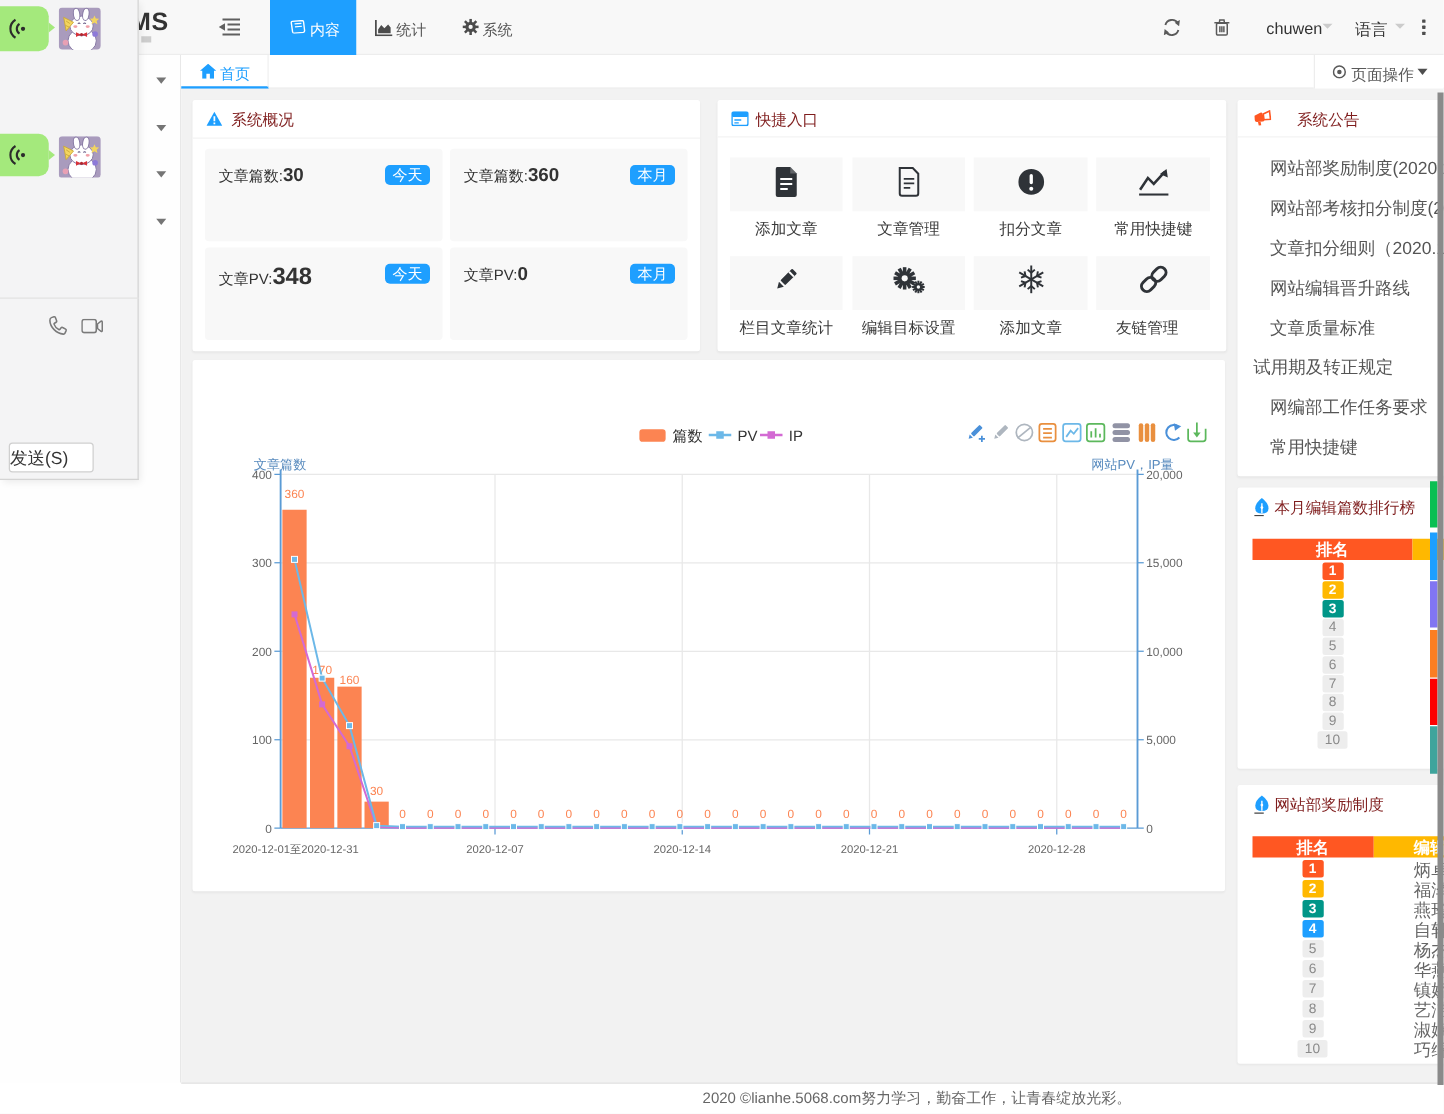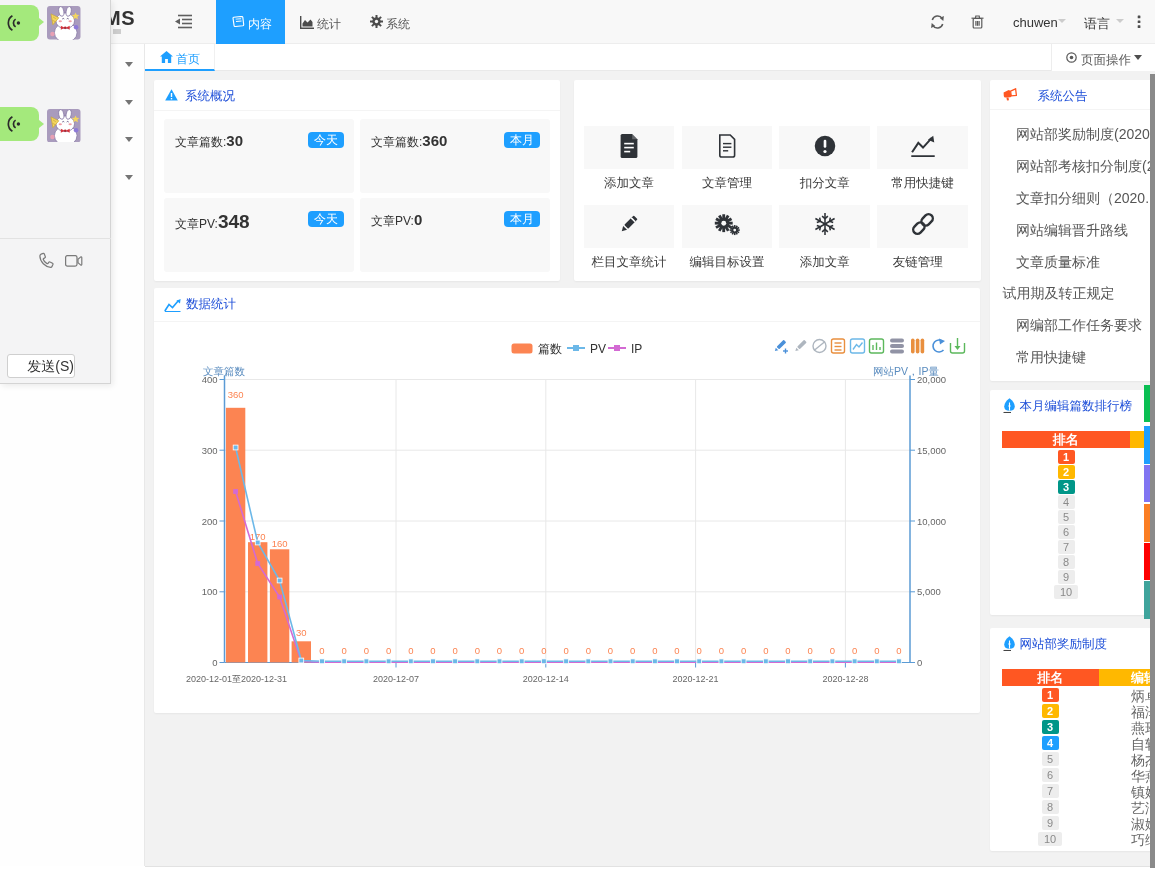--- a/index.html
+++ b/index.html
@@ -1,19 +1,19 @@
 <!DOCTYPE html>
 <html><head><meta charset="utf-8">
 <style>
 *{margin:0;padding:0;box-sizing:border-box}
 body{font-family:"Liberation Sans",sans-serif;width:1155px;height:891px;overflow:hidden;background:#fff}
 .abs{position:absolute}
 #page{position:relative;width:1155px;height:891px;overflow:hidden}
 .panel{position:absolute;background:#fff;border-radius:2px;box-shadow:0 1px 2px rgba(0,0,0,.05)}
-.ph{position:absolute;left:0;top:0;right:0;height:30px;border-bottom:1px solid #f4f4f4;font-size:12.5px;color:#1d4ed8}
+.ph{position:absolute;left:0;top:0;right:0;height:30px;border-bottom:1px solid #f4f4f4;font-size:12.5px;color:#7f1d1d}
 .ph span{position:absolute;top:8px}
 .card{position:absolute;background:#f8f8f8;border-radius:3px}
 .badge{position:absolute;background:#1E9FFF;color:#fff;font-size:12px;height:16px;line-height:16px;padding:0 6px;border-radius:4px;top:13px;right:10px}
 .rk{position:absolute;height:14px;line-height:14px;border-radius:2px;font-size:11px;text-align:center;color:#fff;font-weight:bold}
 .rkg{background:#ededed;color:#8a8a8a;font-weight:normal}
 .arrow{position:absolute;width:0;height:0;border-left:4.5px solid transparent;border-right:4.5px solid transparent;border-top:5px solid #757575}
 .itm{position:absolute;font-size:14px;color:#555;white-space:nowrap}
 .sbox{position:absolute;background:#f8f8f8;width:90.6px;height:43px}
 .slab{position:absolute;font-size:12.5px;color:#3a3a3a;white-space:nowrap;text-align:center;width:90.6px}
 .nm{position:absolute;font-size:14px;color:#666;white-space:nowrap}
@@ -121,20 +121,29 @@
 <div class="card" style="left:10px;top:118.5px;width:190px;height:73.5px">
         <div style="position:absolute;left:11px;top:13px;font-size:12px;color:#333">文章PV:<b style="font-size:19px">348</b></div>
         <span class="badge">今天</span>
       </div>
 <div class="card" style="left:206px;top:118.5px;width:190px;height:73.5px">
         <div style="position:absolute;left:11px;top:13px;font-size:12px;color:#333">文章PV:<b style="font-size:15px">0</b></div>
         <span class="badge">本月</span>
       </div>
 </div>
 <div class="panel" style="left:573.5px;top:79.5px;width:407px;height:201.5px">
+<div class="ph" style="height:30px">
+        <svg style="position:absolute;left:11px;top:9px" width="14" height="12" viewBox="0 0 14 12">
+          <rect x="0.6" y="0.6" width="12.8" height="10.8" rx="1.5" fill="none" stroke="#1E9FFF" stroke-width="1.2"></rect>
+          <rect x="0.6" y="0.6" width="12.8" height="4" rx="1.2" fill="#1E9FFF"></rect>
+          <line x1="2.5" y1="7" x2="8" y2="7" stroke="#1E9FFF" stroke-width="1.1"></line>
+          <line x1="2.5" y1="9.3" x2="6" y2="9.3" stroke="#1E9FFF" stroke-width="1.1"></line>
+        </svg>
+        <span style="left:31px">快捷入口</span>
+      </div>
 <div class="sbox" style="left:10.3px;top:46.9px">
         <div style="position:absolute;left:50%;top:50%;transform:translate(-50%,-50%)"><svg width="22" height="24" viewBox="0 0 27 30">
             <path d="M3 2 Q3 0 5 0 H17.5 L24 6.5 V28 Q24 30 22 30 H5 Q3 30 3 28 Z" fill="#2f3338"></path>
             <polygon points="17.5,0 17.5,6.5 24,6.5" fill="#fff" opacity="0.25"></polygon>
             <g stroke="#fff" stroke-width="2">
               <line x1="7.5" y1="12" x2="19.5" y2="12"></line>
               <line x1="7.5" y1="17" x2="19.5" y2="17"></line>
               <line x1="7.5" y1="22" x2="15" y2="22"></line>
             </g>
           </svg></div>
@@ -317,29 +326,22 @@
 <div class="rk rkg" style="left:48.5px;top:204.5px;width:24px">10</div>
 <div class="nm" style="left:141.5px;top:204.5px">巧绵</div>
 </div>
 <div class="abs" style="left:1144px;top:385px;width:6px;height:36.5px;background:#0abf53"></div>
 <div class="abs" style="left:1144px;top:426px;width:6px;height:38.0px;background:#1E9FFF"></div>
 <div class="abs" style="left:1144px;top:464.8px;width:6px;height:37.7px;background:#8175f2"></div>
 <div class="abs" style="left:1144px;top:503.8px;width:6px;height:38.0px;background:#fb7e23"></div>
 <div class="abs" style="left:1144px;top:542.5px;width:6px;height:37.7px;background:#fe0000"></div>
 <div class="abs" style="left:1144px;top:581px;width:6px;height:38.2px;background:#3fa49c"></div>
 <div class="abs" style="left:1149.5px;top:73.5px;width:5.5px;height:794.5px;background:#8a8a8a"></div>
+<div class="abs" style="left:733.5px;top:870px;transform:translateX(-50%);font-size:12px;color:#666;white-space:nowrap">2020 ©lianhe.5068.com努力学习，勤奋工作，让青春绽放光彩。</div>
     <div class="panel" style="left:154px;top:287.5px;width:826px;height:425.5px">
-<div class="ph" style="height:34px">
-        <svg style="position:absolute;left:10px;top:11px" width="17" height="13" viewBox="0 0 17 13">
-          <path d="M0.8 12 L5 5.5 L8.5 8.5 L14.5 1.5" fill="none" stroke="#1E9FFF" stroke-width="1.6"></path>
-          <polygon points="16.6,0 16,4.6 12.4,1.8" fill="#1E9FFF"></polygon>
-          <line x1="0.8" y1="12.6" x2="16.5" y2="12.6" stroke="#1E9FFF" stroke-width="1.2"></line>
-        </svg>
-        <span style="left:32px">数据统计</span>
-      </div>
 <svg class="abs" style="left:0;top:0" width="826" height="425" viewBox="0 0 826 425">
         <line x1="70.5" y1="91.5" x2="756.0" y2="91.5" stroke="#e8e8e8" stroke-width="1"></line>
         <line x1="70.5" y1="162.2" x2="756.0" y2="162.2" stroke="#e8e8e8" stroke-width="1"></line>
         <line x1="70.5" y1="233.0" x2="756.0" y2="233.0" stroke="#e8e8e8" stroke-width="1"></line>
         <line x1="70.5" y1="303.8" x2="756.0" y2="303.8" stroke="#e8e8e8" stroke-width="1"></line>
         <line x1="242.0" y1="91.5" x2="242.0" y2="374.5" stroke="#e8e8e8" stroke-width="1"></line>
         <line x1="391.8" y1="91.5" x2="391.8" y2="374.5" stroke="#e8e8e8" stroke-width="1"></line>
         <line x1="541.6" y1="91.5" x2="541.6" y2="374.5" stroke="#e8e8e8" stroke-width="1"></line>
         <line x1="691.4" y1="91.5" x2="691.4" y2="374.5" stroke="#e8e8e8" stroke-width="1"></line>
         <line x1="70.5" y1="87.5" x2="70.5" y2="374.5" stroke="#5b9bd5" stroke-width="1.5"></line>
@@ -570,14 +572,14 @@
 </g>
       </svg>
 <div style="position:absolute;left:0;top:238px;width:111px;height:1px;background:#e2e2e2"></div>
 <svg style="position:absolute;left:37px;top:252px" width="18" height="18" viewBox="0 0 18 18">
 <path d="M4.1 2.1 L6.2 1.4 Q7 1.2 7.3 2 L8.3 4.6 Q8.6 5.4 7.9 5.8 L6.6 6.6 Q6.1 6.9 6.3 7.5 Q7.3 10.3 10 11.6 Q10.6 11.9 11 11.4 L11.9 10.2 Q12.4 9.6 13.1 10 L15.5 11.3 Q16.2 11.7 15.9 12.5 L15 14.5 Q14.6 15.4 13.6 15.3 Q9.6 15 6.3 11.7 Q3 8.4 2.9 4.3 Q2.9 2.5 4.1 2.1 Z" fill="none" stroke="#7a7a7a" stroke-width="1.25"></path>
       </svg>
 <svg style="position:absolute;left:65px;top:254.5px" width="18" height="12" viewBox="0 0 18 12">
 <rect x="0.6" y="0.6" width="11.4" height="10.5" rx="1.8" fill="none" stroke="#7a7a7a" stroke-width="1.25"></rect>
 <path d="M13 4.2 L15.8 1.9 Q16.8 1.5 16.8 2.7 L16.8 9.3 Q16.8 10.5 15.8 10.1 L13 7.8 Z" fill="none" stroke="#7a7a7a" stroke-width="1.2"></path>
       </svg>
-<div style="position:absolute;left:7px;top:353.5px;width:68px;height:24.5px;background:#fff;border:1px solid #cfcfcf;border-radius:3px;font-size:14px;color:#333;text-align:right;line-height:23px">发送(S)</div>
+<div style="position:absolute;left:7px;top:353.5px;width:68px;height:24.5px;background:#fff;border:1px solid #cfcfcf;border-radius:3px;font-size:14px;color:#333;text-align:left;line-height:23px">发送(S)</div>
 </div>
 </div>
 </body></html>

